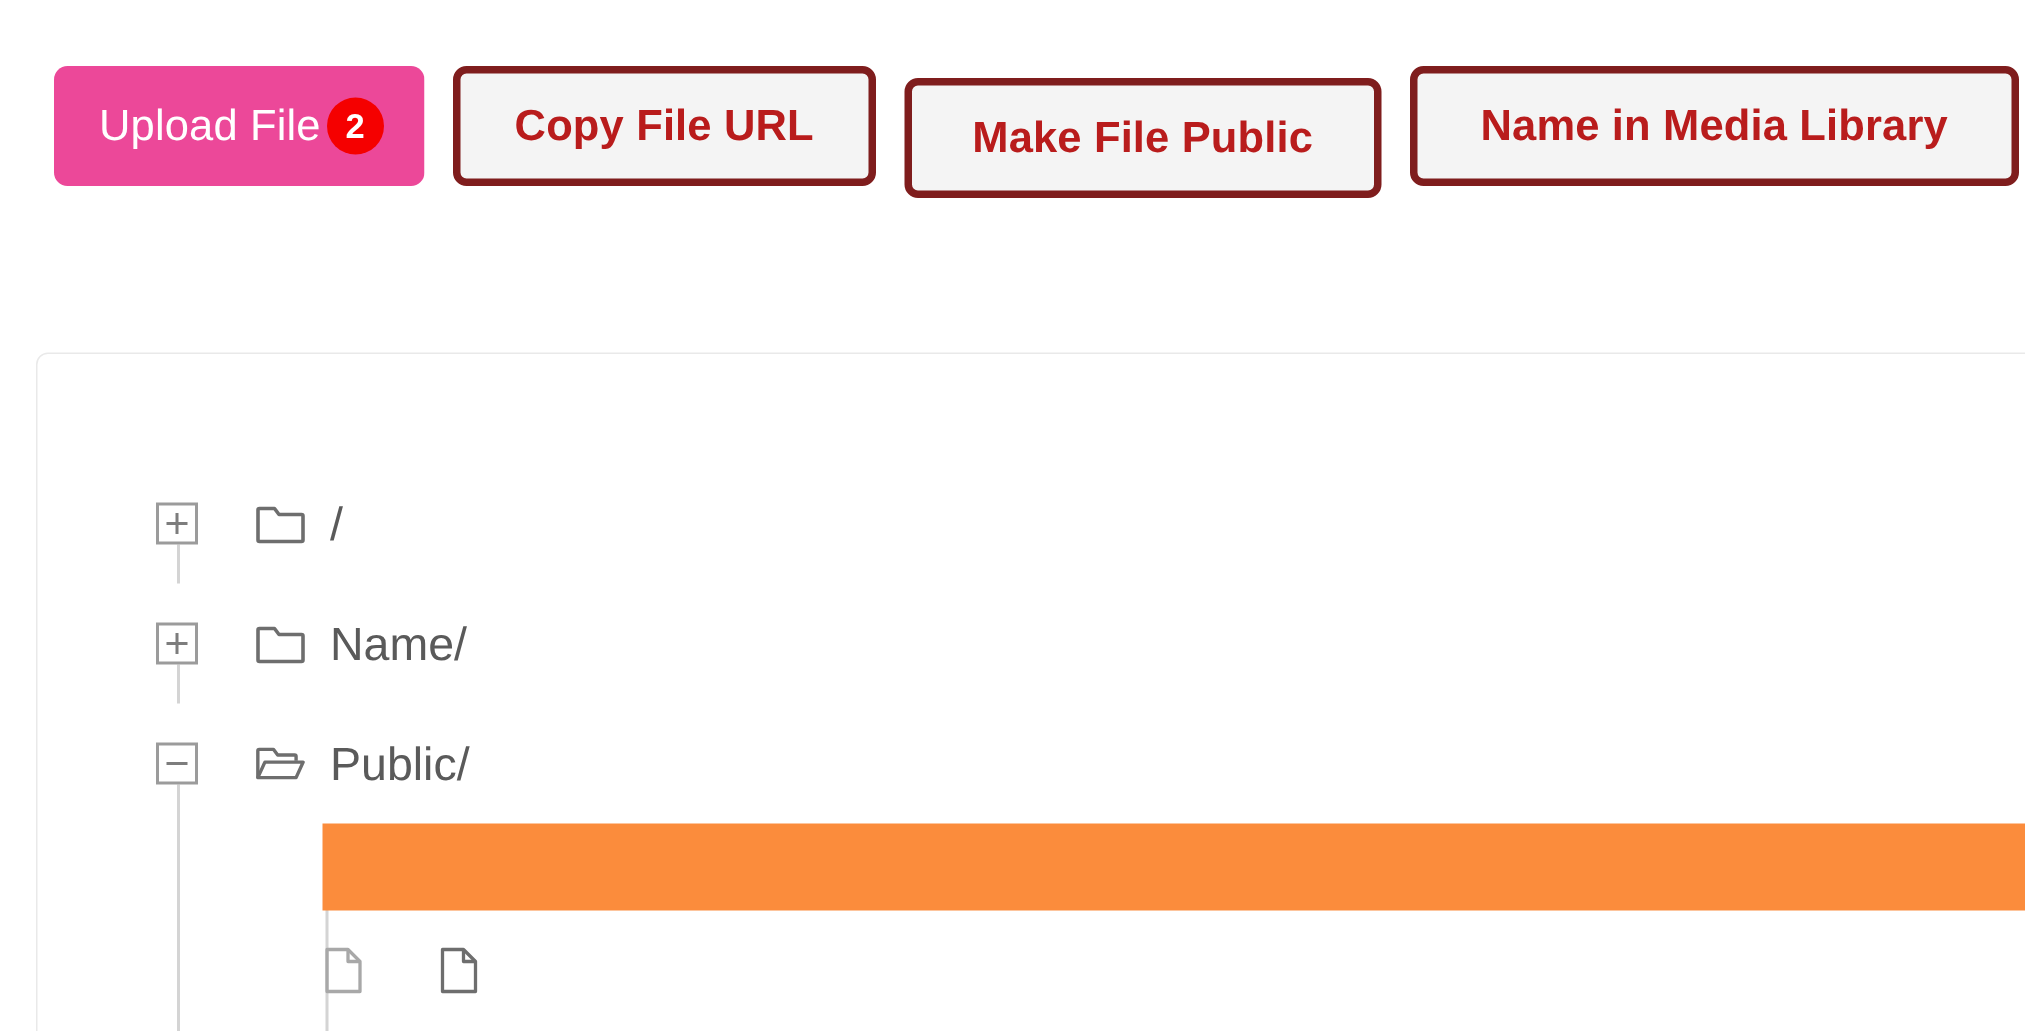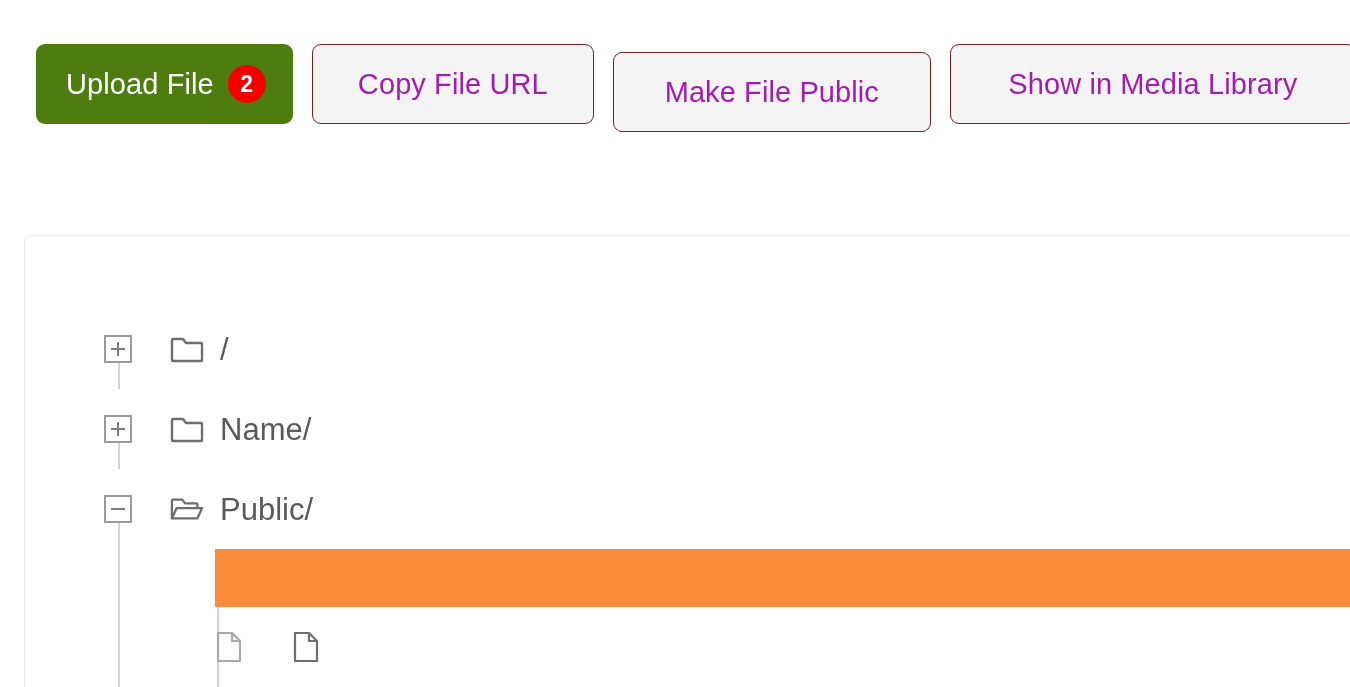--- a/index.html
+++ b/index.html
@@ -30,29 +30,30 @@
     justify-content: center;
     font-size: 29px;
     font-weight: 400;
     letter-spacing: .1px;
     padding: 0 30px;
     white-space: nowrap;
     border: 1px solid transparent;
     user-select: none;
   }
   .btn-primary {
-    background: #4d7c0f;
+    background: #ec4899;
     color: #ffffff;
-    gap: 14px;
+    gap: 4px;
     padding: 0 26px 0 29px;
   }
   .btn-disabled {
     background: #f4f4f4;
-    border: 1px solid #7f1d1d;
-    color: #a21caf;
+    border: 5px solid #7f1d1d;
+    color: #b91c1c;
+    font-weight: bold;
   }
   .btn-copy { width: 282px; padding: 0; }
   .btn-public { width: 318px; padding: 0; margin-top: 16px; }
   .btn-media { width: 406px; padding: 0; }
 
   .badge {
     background: #f50000;
     color: #ffffff;
     border-radius: 50%;
     width: 38px;
@@ -201,21 +202,21 @@
 
   <div class="btn btn-disabled btn-copy">
     <span>Copy File URL</span>
   </div>
 
   <div class="btn btn-disabled btn-public">
     <span>Make File Public</span>
   </div>
 
   <div class="btn btn-disabled btn-media">
-    <span>Show in Media Library</span>
+    <span>Name in Media Library</span>
   </div>
 
 </div>
 
 <div class="panel">
 
   <div class="tree">
 
     <div class="conn" style="left:93px; top:48px; height:32px;"></div>
     <div class="conn" style="left:93px; top:128px; height:32px;"></div>

